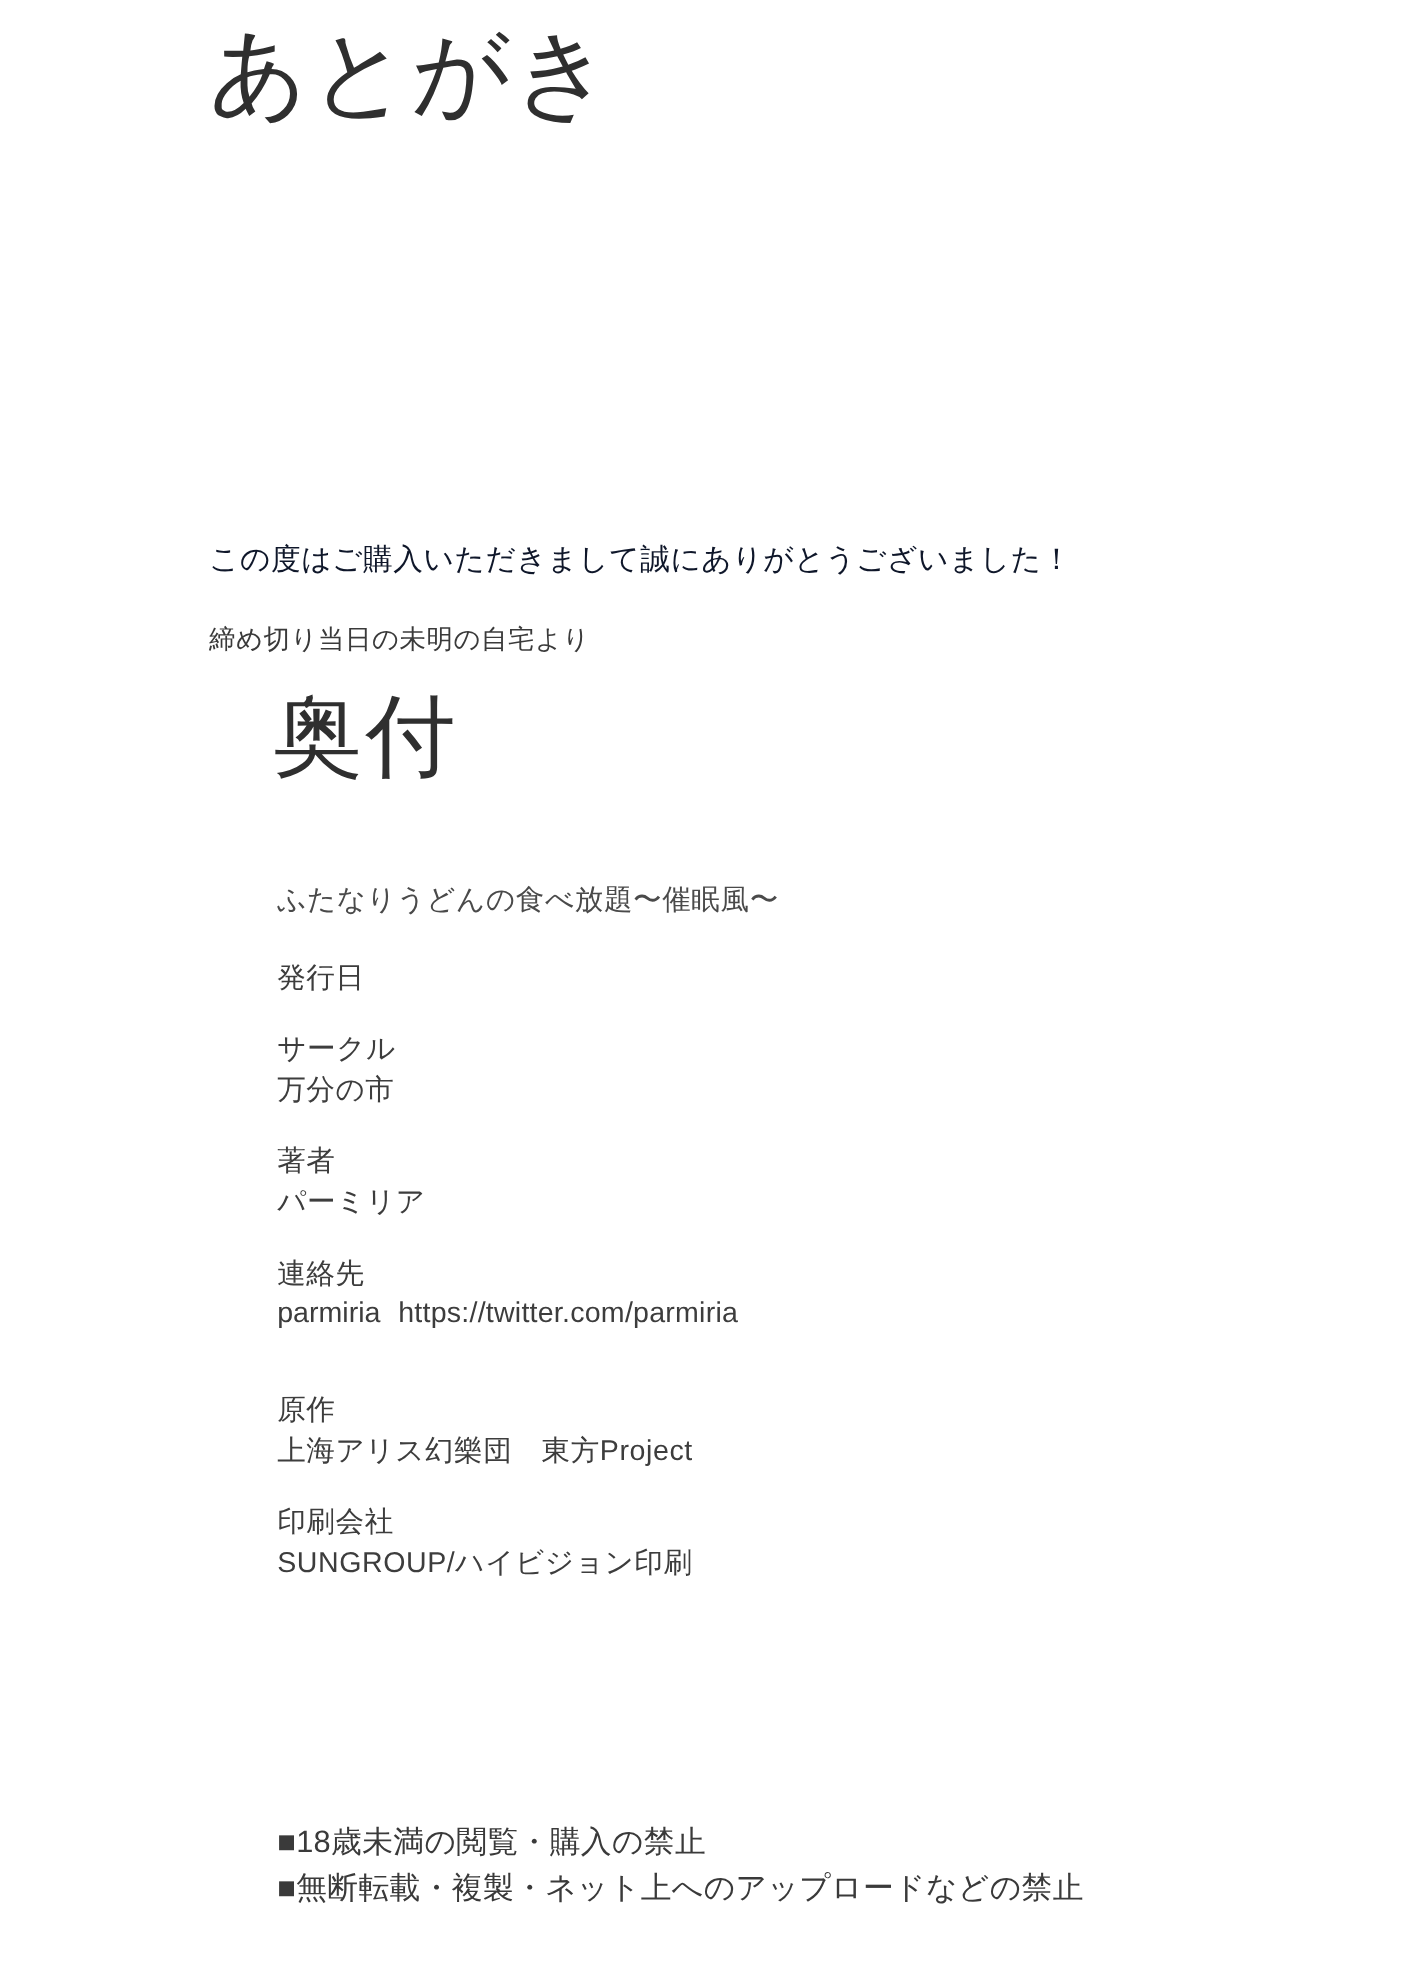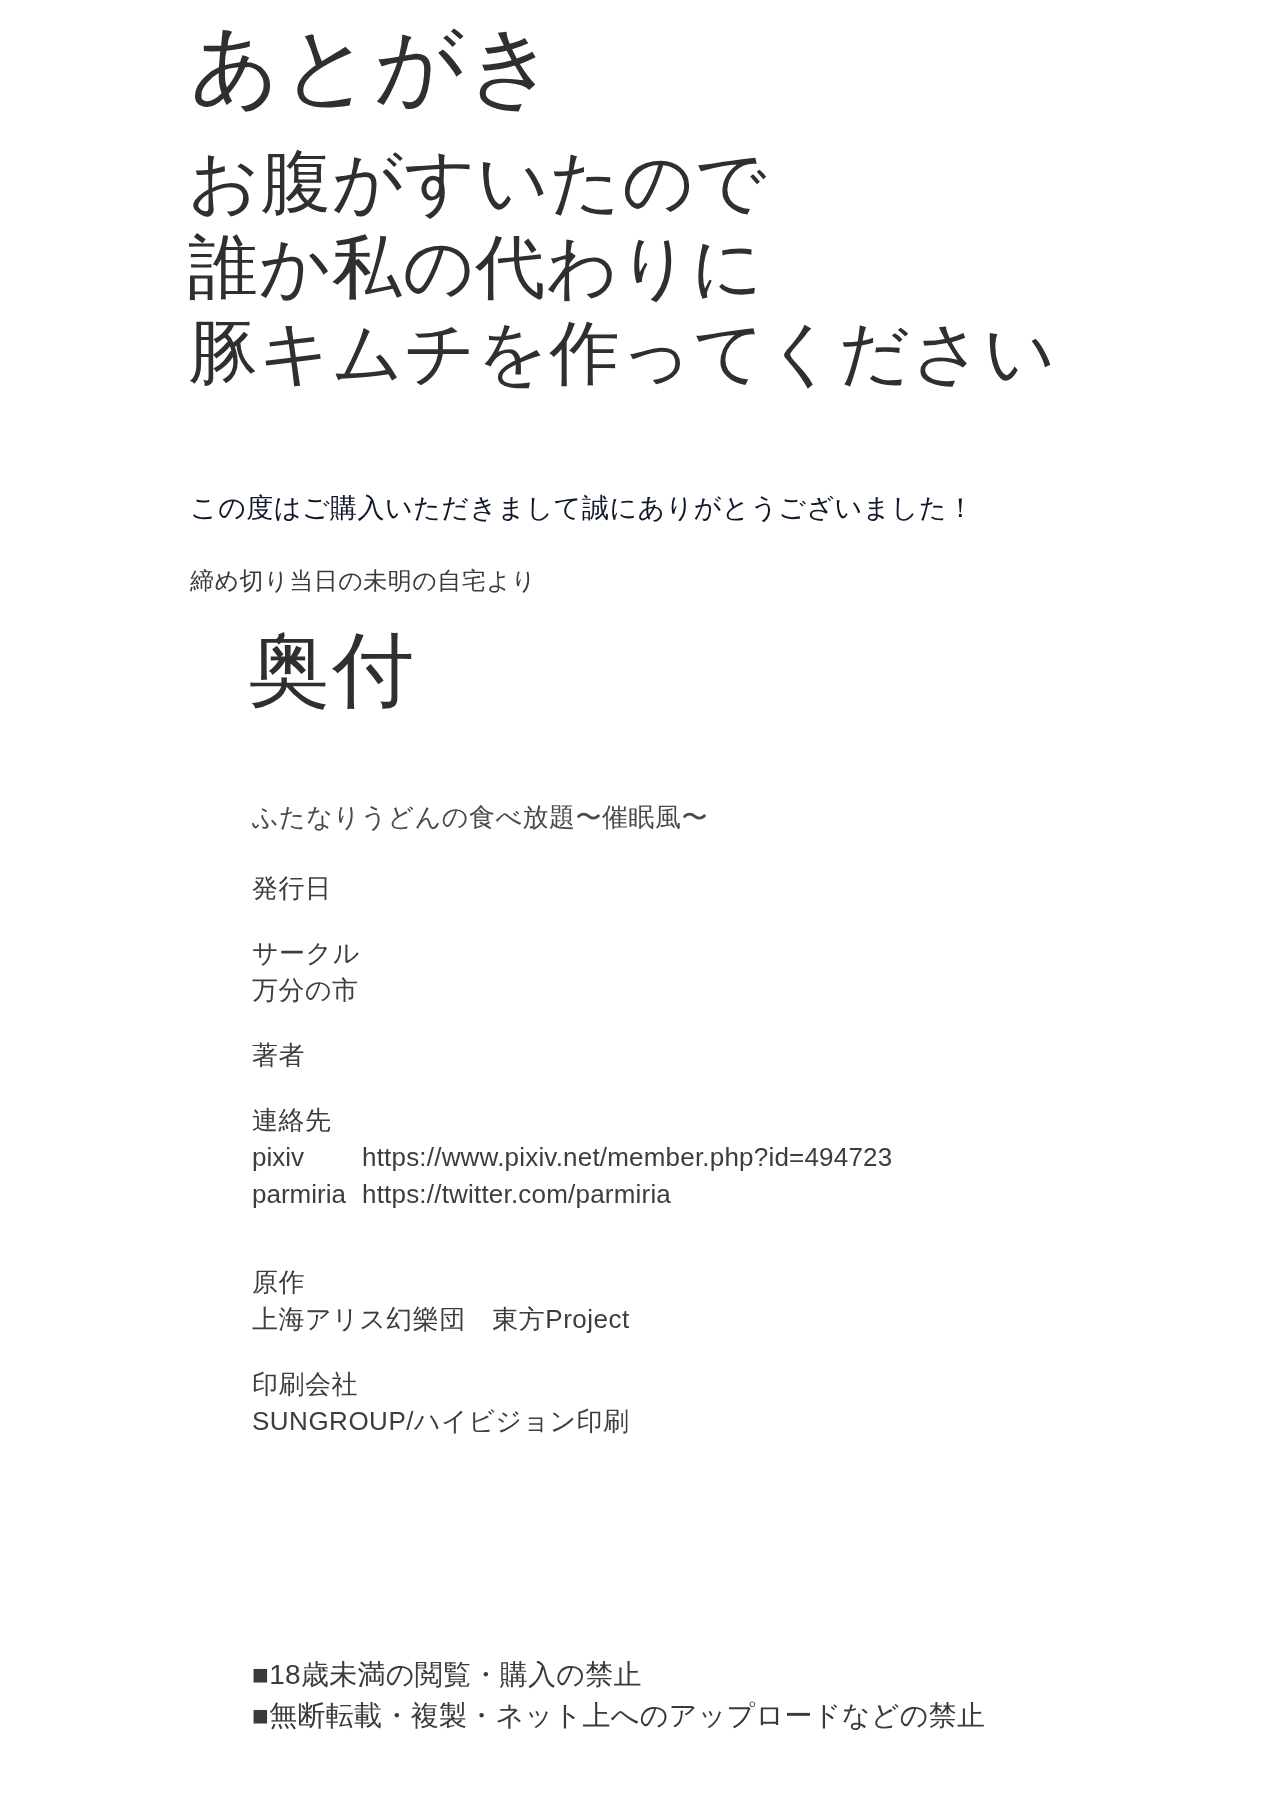--- a/index.html
+++ b/index.html
@@ -139,25 +139,20 @@
     white-space: nowrap;
   }
 </style>
 </head>
 <body>
 
 <div class="page">
 
   <div class="afterword-heading">あとがき</div>
 
-  <div class="afterword-lines">
-    <div class="big-line">お腹がすいたので</div>
-    <div class="big-line">誰か私の代わりに</div>
-    <div class="big-line">豚キムチを作ってください</div>
-  </div>
 
   <div class="afterword-thanks">この度はご購入いただきまして誠にありがとうございました！</div>
 
   <div class="afterword-sign">締め切り当日の未明の自宅より</div>
 
   <div class="colophon-heading">奥付</div>
 
   <div class="colophon-subtitle">ふたなりうどんの食べ放題〜催眠風〜</div>
 
   <div class="colophon-list">
@@ -166,27 +161,25 @@
       <div class="entry-label">発行日</div>
     </div>
 
     <div class="entry">
       <div class="entry-label">サークル</div>
       <div class="entry-value">万分の市</div>
     </div>
 
     <div class="entry">
       <div class="entry-label">著者</div>
+      <div class="entry-value">パーミリア</div>
     </div>
 
     <div class="entry">
       <div class="entry-label">連絡先</div>
-      <div class="contact-row">
-        <span class="ctype">pixiv</span><span class="curl">https://www.pixiv.net/member.php?id=494723</span>
-      </div>
       <div class="contact-row">
         <span class="ctype">parmiria</span><span class="curl">https://twitter.com/parmiria</span>
       </div>
     </div>
 
     <div class="spacer-lg"></div>
 
     <div class="entry">
       <div class="entry-label">原作</div>
       <div class="entry-value">上海アリス幻樂団　東方Project</div>

